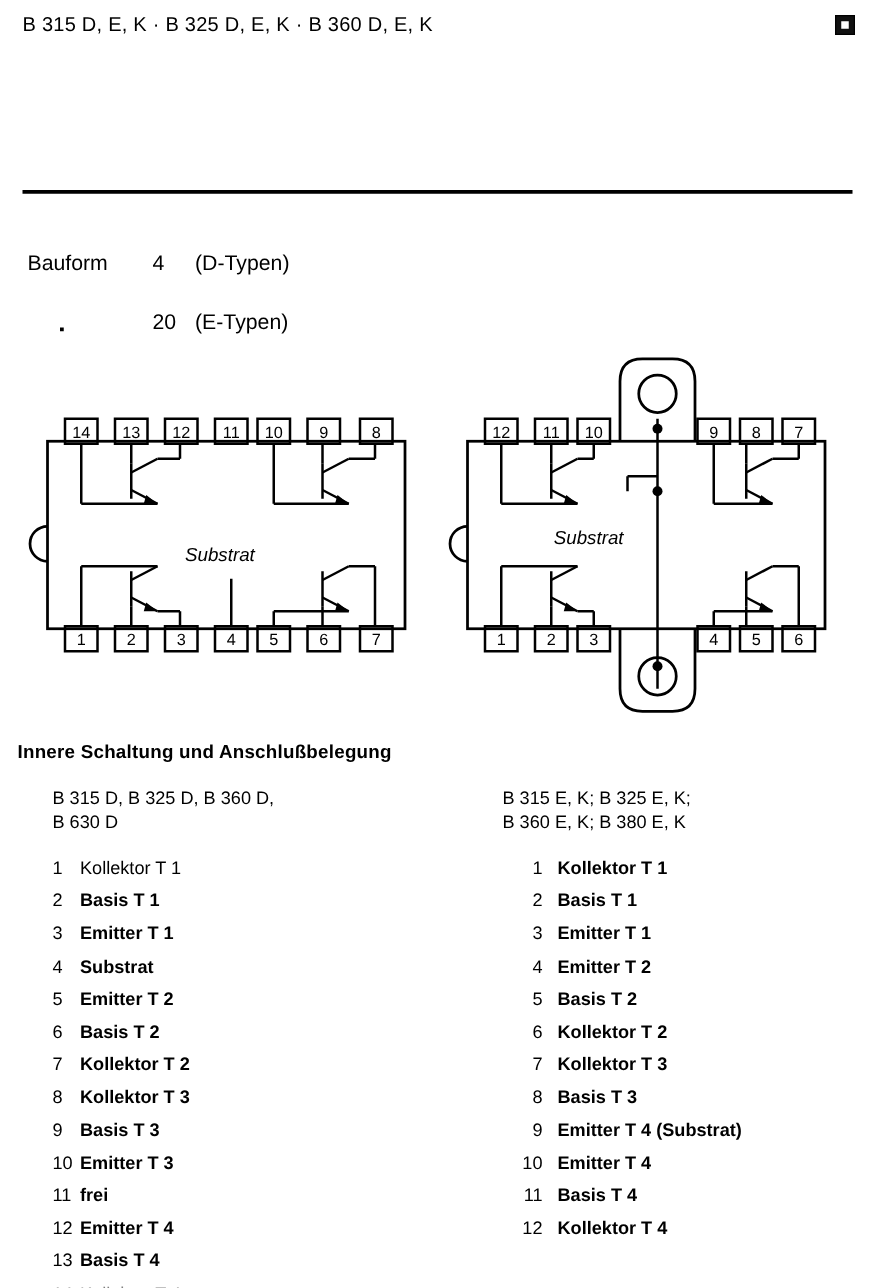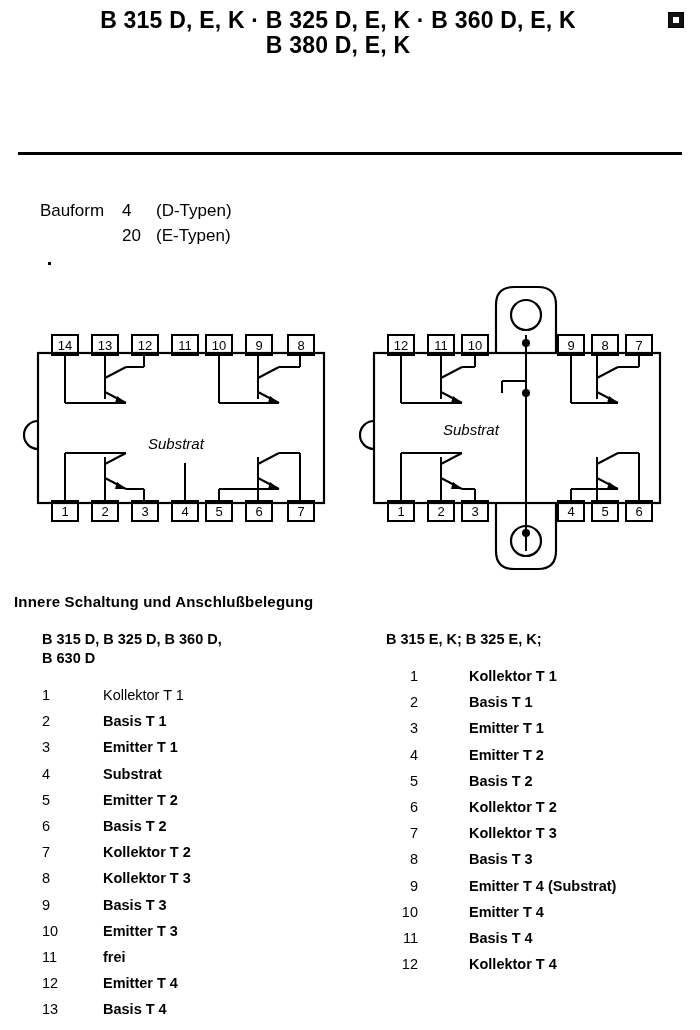--- a/index.html
+++ b/index.html
@@ -23,26 +23,25 @@
   }
 
   
   .title-block {
     position: absolute;
     left: 18px;
     top: 8px;
     width: 640px;
   }
   .title-line {
-    font-weight: bold;
-    font-size: 23px;
+    font-weight: normal;
+    font-size: 16px;
     letter-spacing: 0.2px;
     line-height: 25px;
     white-space: nowrap;
-    text-align: center;
   }
   .corner-mark {
     position: absolute;
     right: 16px;
     top: 12px;
     width: 14px;
     height: 14px;
     background: #111;
     border: 1px solid #000;
   }
@@ -77,29 +76,28 @@
   .bauform {
     position: absolute;
     left: 22px;
     top: 198px;
     font-size: 17px;
     line-height: 25px;
   }
   .bauform .bf-label {
     display: inline-block;
     width: 100px;
-    text-align: center;
   }
   .bauform .bf-num {
     display: inline-block;
     width: 34px;
     text-align: left;
   }
   .bauform-row { white-space: nowrap; }
-  .bauform-row.indent { padding-left: 100px; }
+  .bauform-row.indent { padding-left: 100px; margin-top: 22px; }
 
   .stray-dot {
     position: absolute;
     left: 48px;
     top: 262px;
     width: 3px; height: 3px;
     background: #000;
   }
 
   
@@ -120,24 +118,24 @@
     font-weight: bold;
     letter-spacing: 0.2px;
   }
 
   
   .pin-col {
     position: absolute;
     font-size: 14.5px;
   }
   .pin-col.left  { left: 42px;  top: 630px; width: 330px; }
-  .pin-col.right { left: 386px; top: 630px; width: 290px; }
+  .pin-col.right { left: 402px; top: 630px; width: 290px; }
 
   .col-head {
-    font-weight: bold;
+    font-weight: normal;
     line-height: 19px;
     white-space: nowrap;
   }
   .pin-list {
     margin: 0;
     padding: 0;
     list-style: none;
   }
   .pin-col.left .pin-list  { margin-top: 14px; }
   .pin-col.right .pin-list { margin-top: 14px; }
@@ -149,34 +147,33 @@
   .pin-num {
     width: 22px;
     text-align: left;
     flex: none;
   }
   .pin-col.right .pin-num {
     width: 32px;
     text-align: right;
     padding-right: 12px;
   }
-  .pin-name { font-weight: bold; margin-left: 39px; }
+  .pin-name { font-weight: bold; }
   .pin-item.light .pin-name { font-weight: normal; }
 
   svg { display: block; }
   text { font-family: "Liberation Sans", sans-serif; }
 </style>
 </head>
 <body>
 
 <div class="page">
 
   <div class="title-block">
     <div class="title-line">B 315 D, E, K · B 325 D, E, K · B 360 D, E, K</div>
-    <div class="title-line">B 380 D, E, K</div>
   </div>
   <div class="corner-mark"></div>
 
   <div class="subtitle">
   </div>
 
   <div class="rule"></div>
 
   <div class="bauform">
     <div class="bauform-row">
@@ -459,20 +456,21 @@
       <li class="pin-item light">
           <span class="pin-num">14</span>
           <span class="pin-name">Kollektor T 4</span>
         </li>
     </ul>
   </div>
 
   <div class="pin-col right">
     <div class="col-head">
       <div>B 315 E, K; B 325 E, K;</div>
+      <div>B 360 E, K; B 380 E, K</div>
     </div>
     <ul class="pin-list">
       <li class="pin-item">
           <span class="pin-num">1</span>
           <span class="pin-name">Kollektor T 1</span>
         </li>
       <li class="pin-item">
           <span class="pin-num">2</span>
           <span class="pin-name">Basis T 1</span>
         </li>

